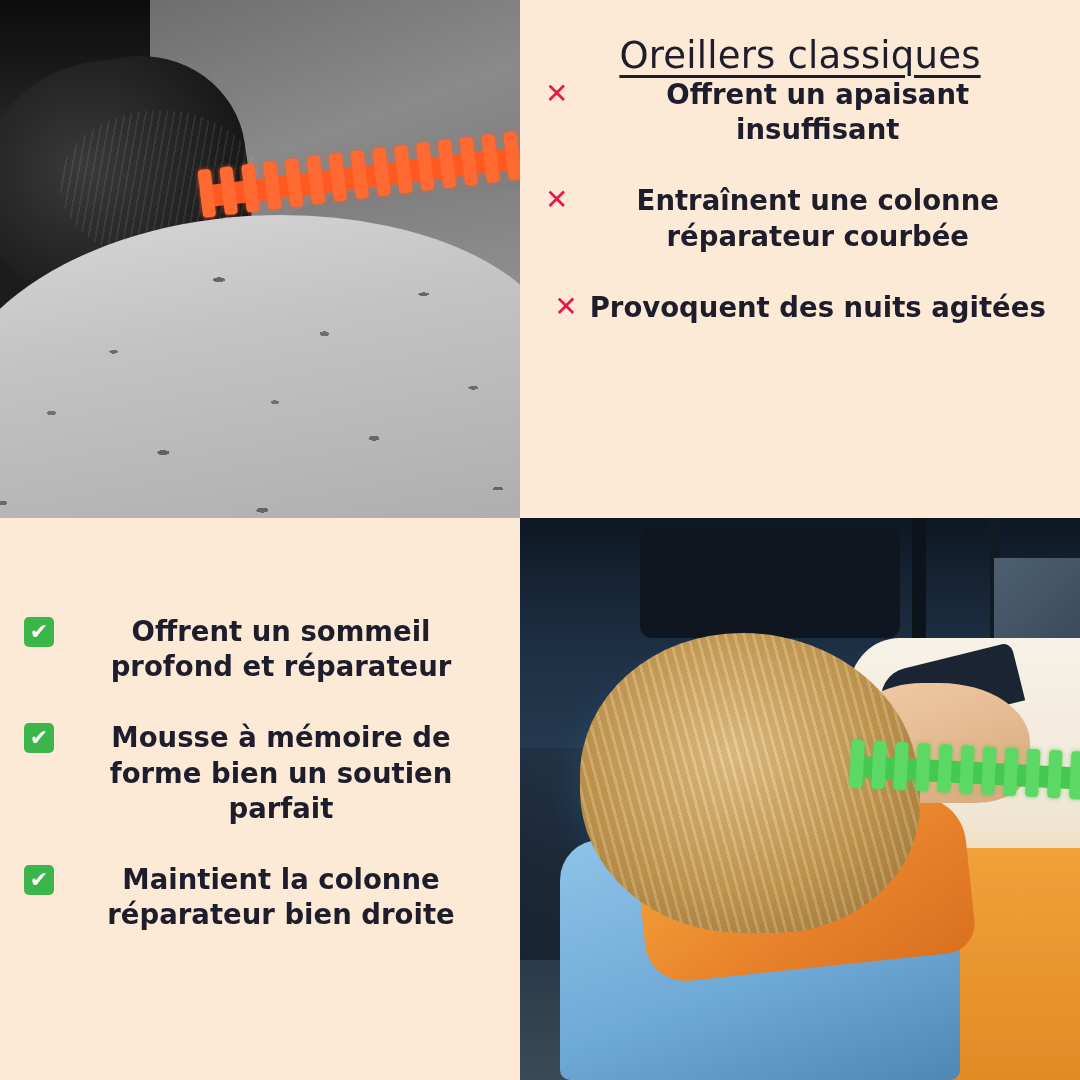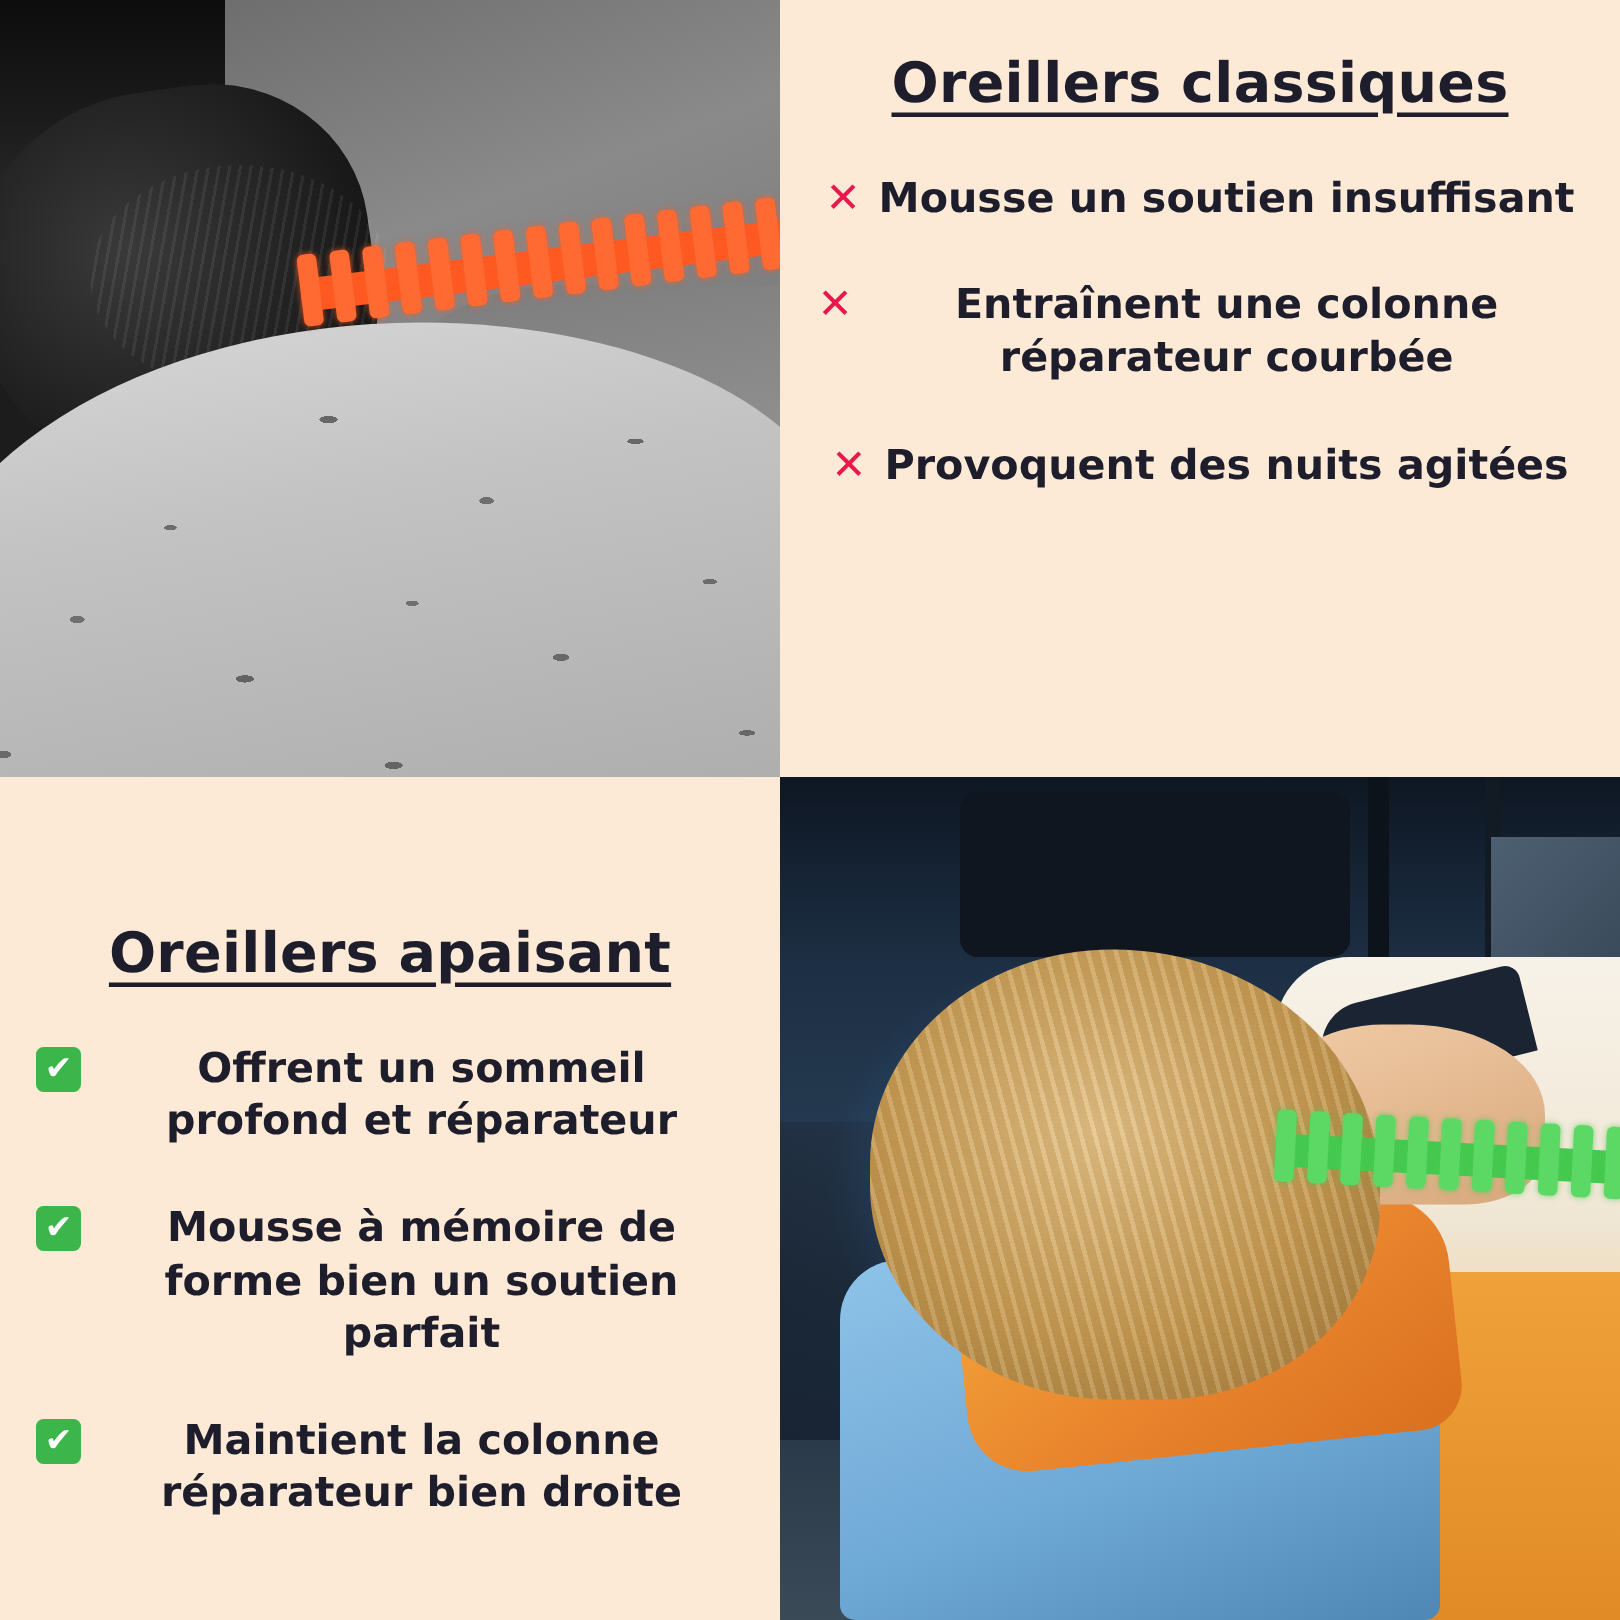--- a/index.html
+++ b/index.html
@@ -109,27 +109,26 @@
     flex-direction: column;
     align-items: center;
     padding: 34px 24px 24px;
     text-align: center;
   }
   .panel-classic { grid-column: 2; grid-row: 1; justify-content: flex-start; }
   .panel-soothing { grid-column: 1; grid-row: 2; justify-content: flex-start; padding-top: 96px; }
 
   .panel h2 {
     font-size: 37px;
-    font-weight: 700;
+    font-weight: 400;
     color: #1d1d2b;
     text-decoration: underline;
     text-underline-offset: 7px;
     text-decoration-thickness: 3px;
     letter-spacing: .2px;
-    margin-bottom: 38px;
   }
   .bullet {
     display: flex;
     align-items: flex-start;
     justify-content: center;
     gap: 12px;
     font-size: 27.5px;
     font-weight: 700;
     color: #1d1d2b;
     line-height: 1.28;
@@ -269,36 +268,35 @@
       <div class="bone" style="left:286px"></div>
       <div class="bone" style="left:308px"></div>
     </div>
   </div>
 
   <div class="panel panel-classic">
     <h2>Oreillers classiques</h2>
 
     <div class="bullet">
       <span class="mark mark-cross">✕</span>
-      <span class="txt">Mousse un soutien insuffisant</span>
+      <span class="txt">Offrent un apaisant insuffisant</span>
     </div>
 
     <div class="bullet">
       <span class="mark mark-cross">✕</span>
       <span class="txt">Entraînent une colonne réparateur courbée</span>
     </div>
 
     <div class="bullet">
       <span class="mark mark-cross">✕</span>
       <span class="txt">Provoquent des nuits agitées</span>
     </div>
   </div>
 
   <div class="panel panel-soothing">
-    <h2>Oreillers apaisant</h2>
 
     <div class="bullet">
       <span class="mark mark-check">✔</span>
       <span class="txt">Offrent un sommeil profond et réparateur</span>
     </div>
 
     <div class="bullet">
       <span class="mark mark-check">✔</span>
       <span class="txt">Mousse à mémoire de forme bien un soutien parfait</span>
     </div>

